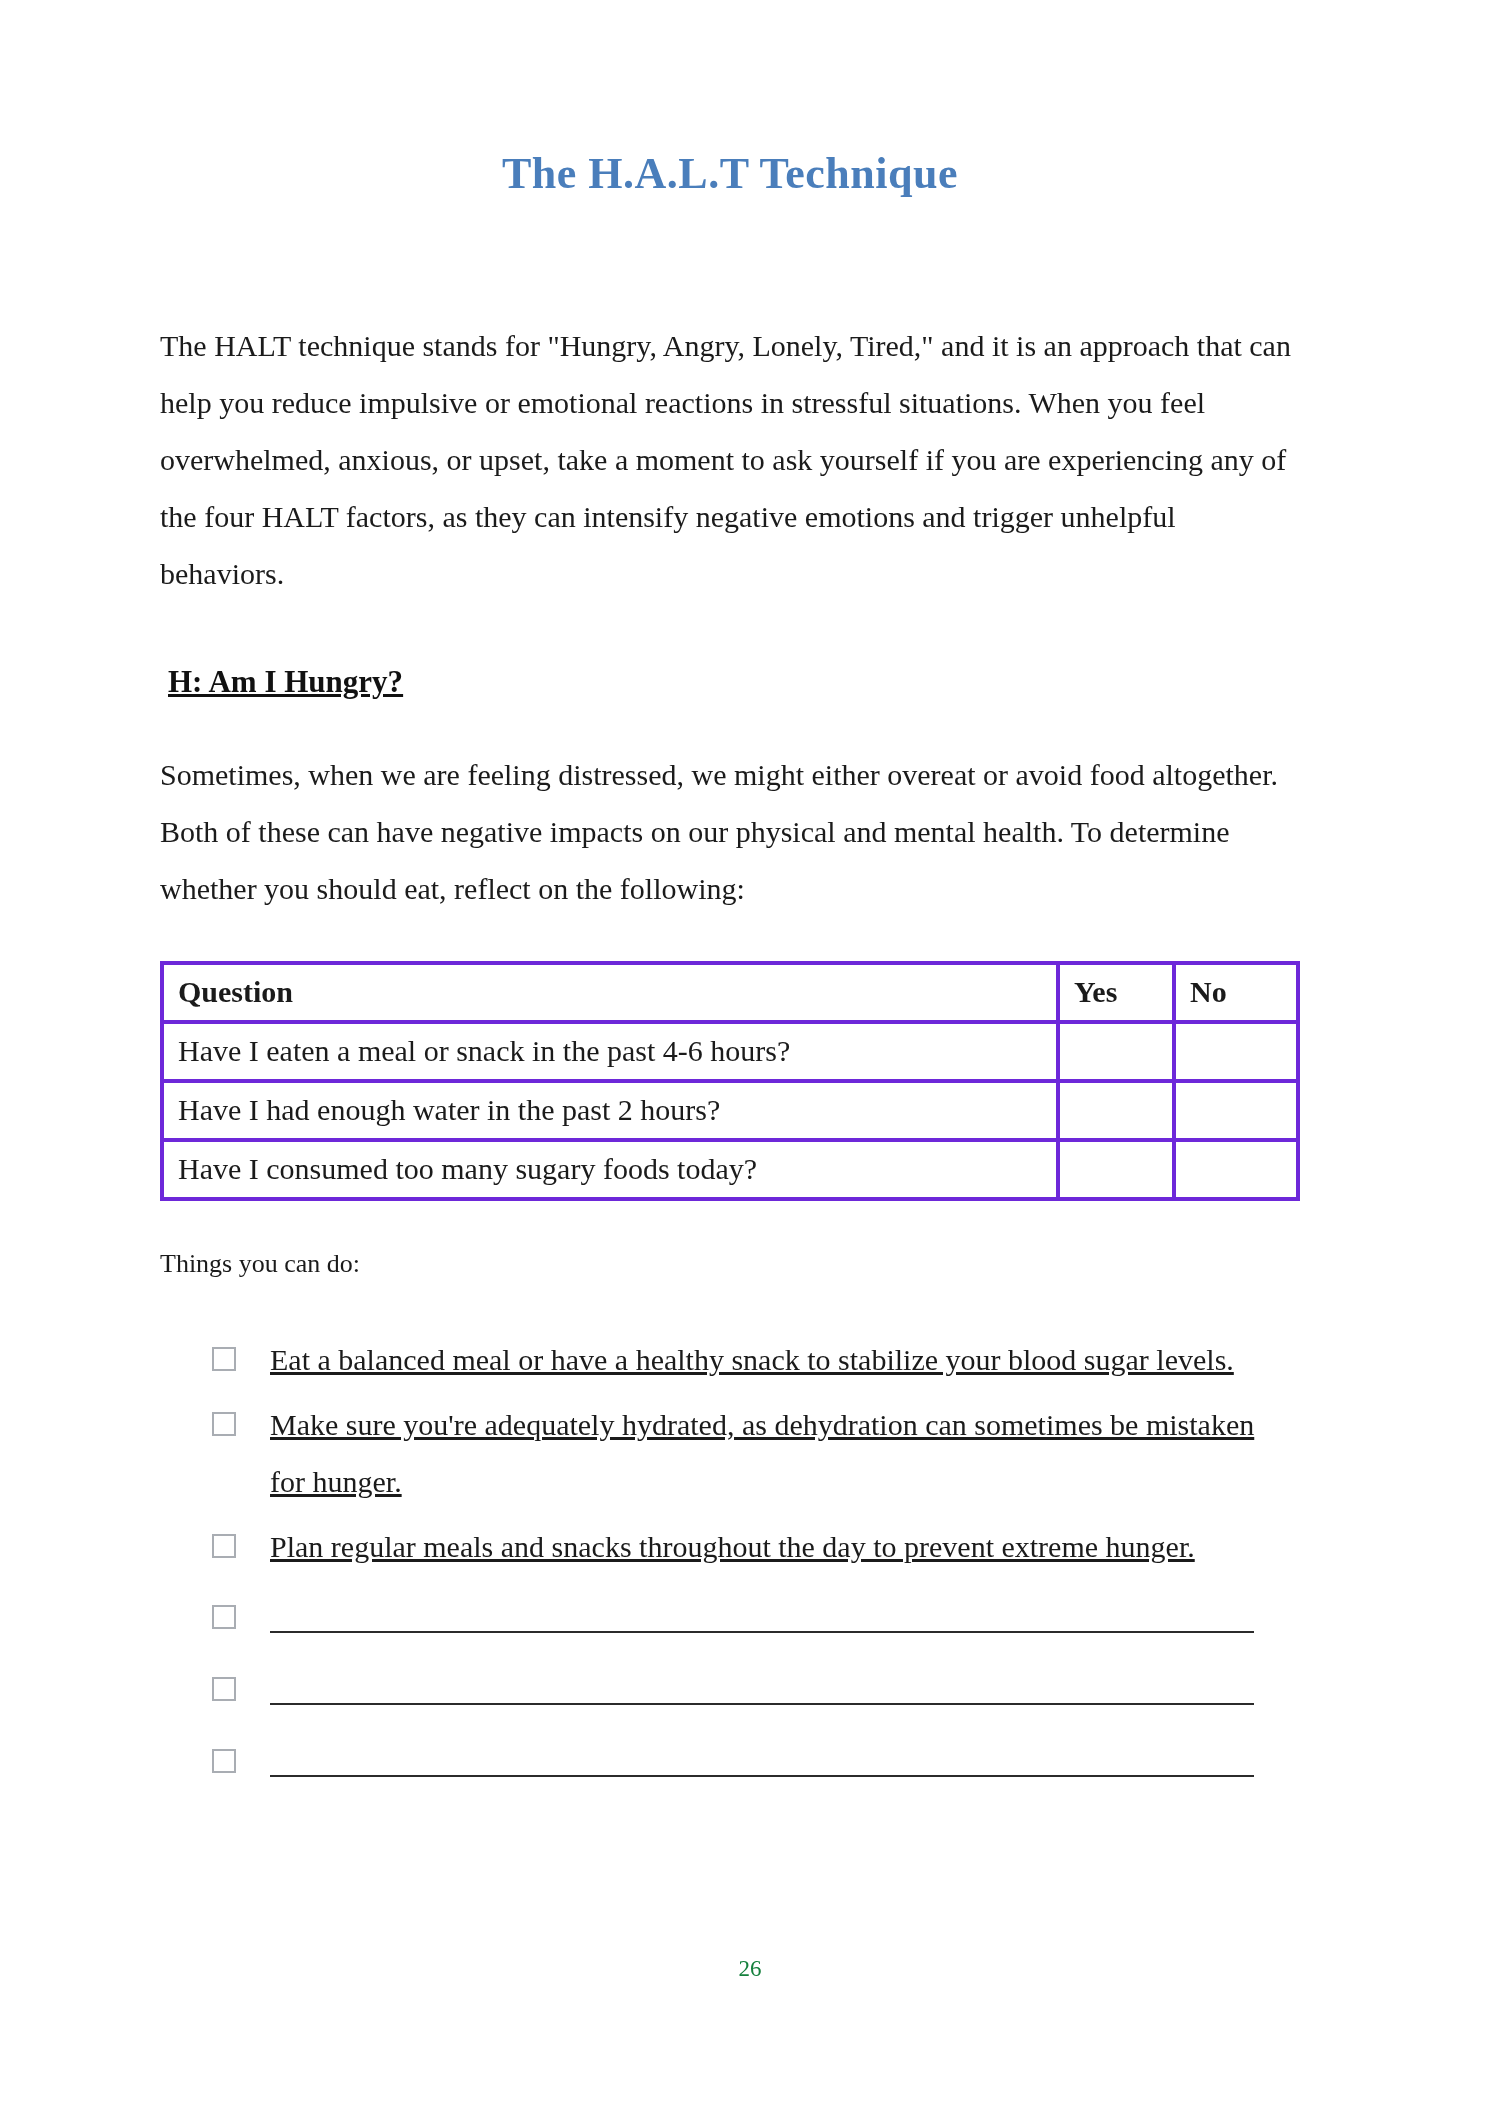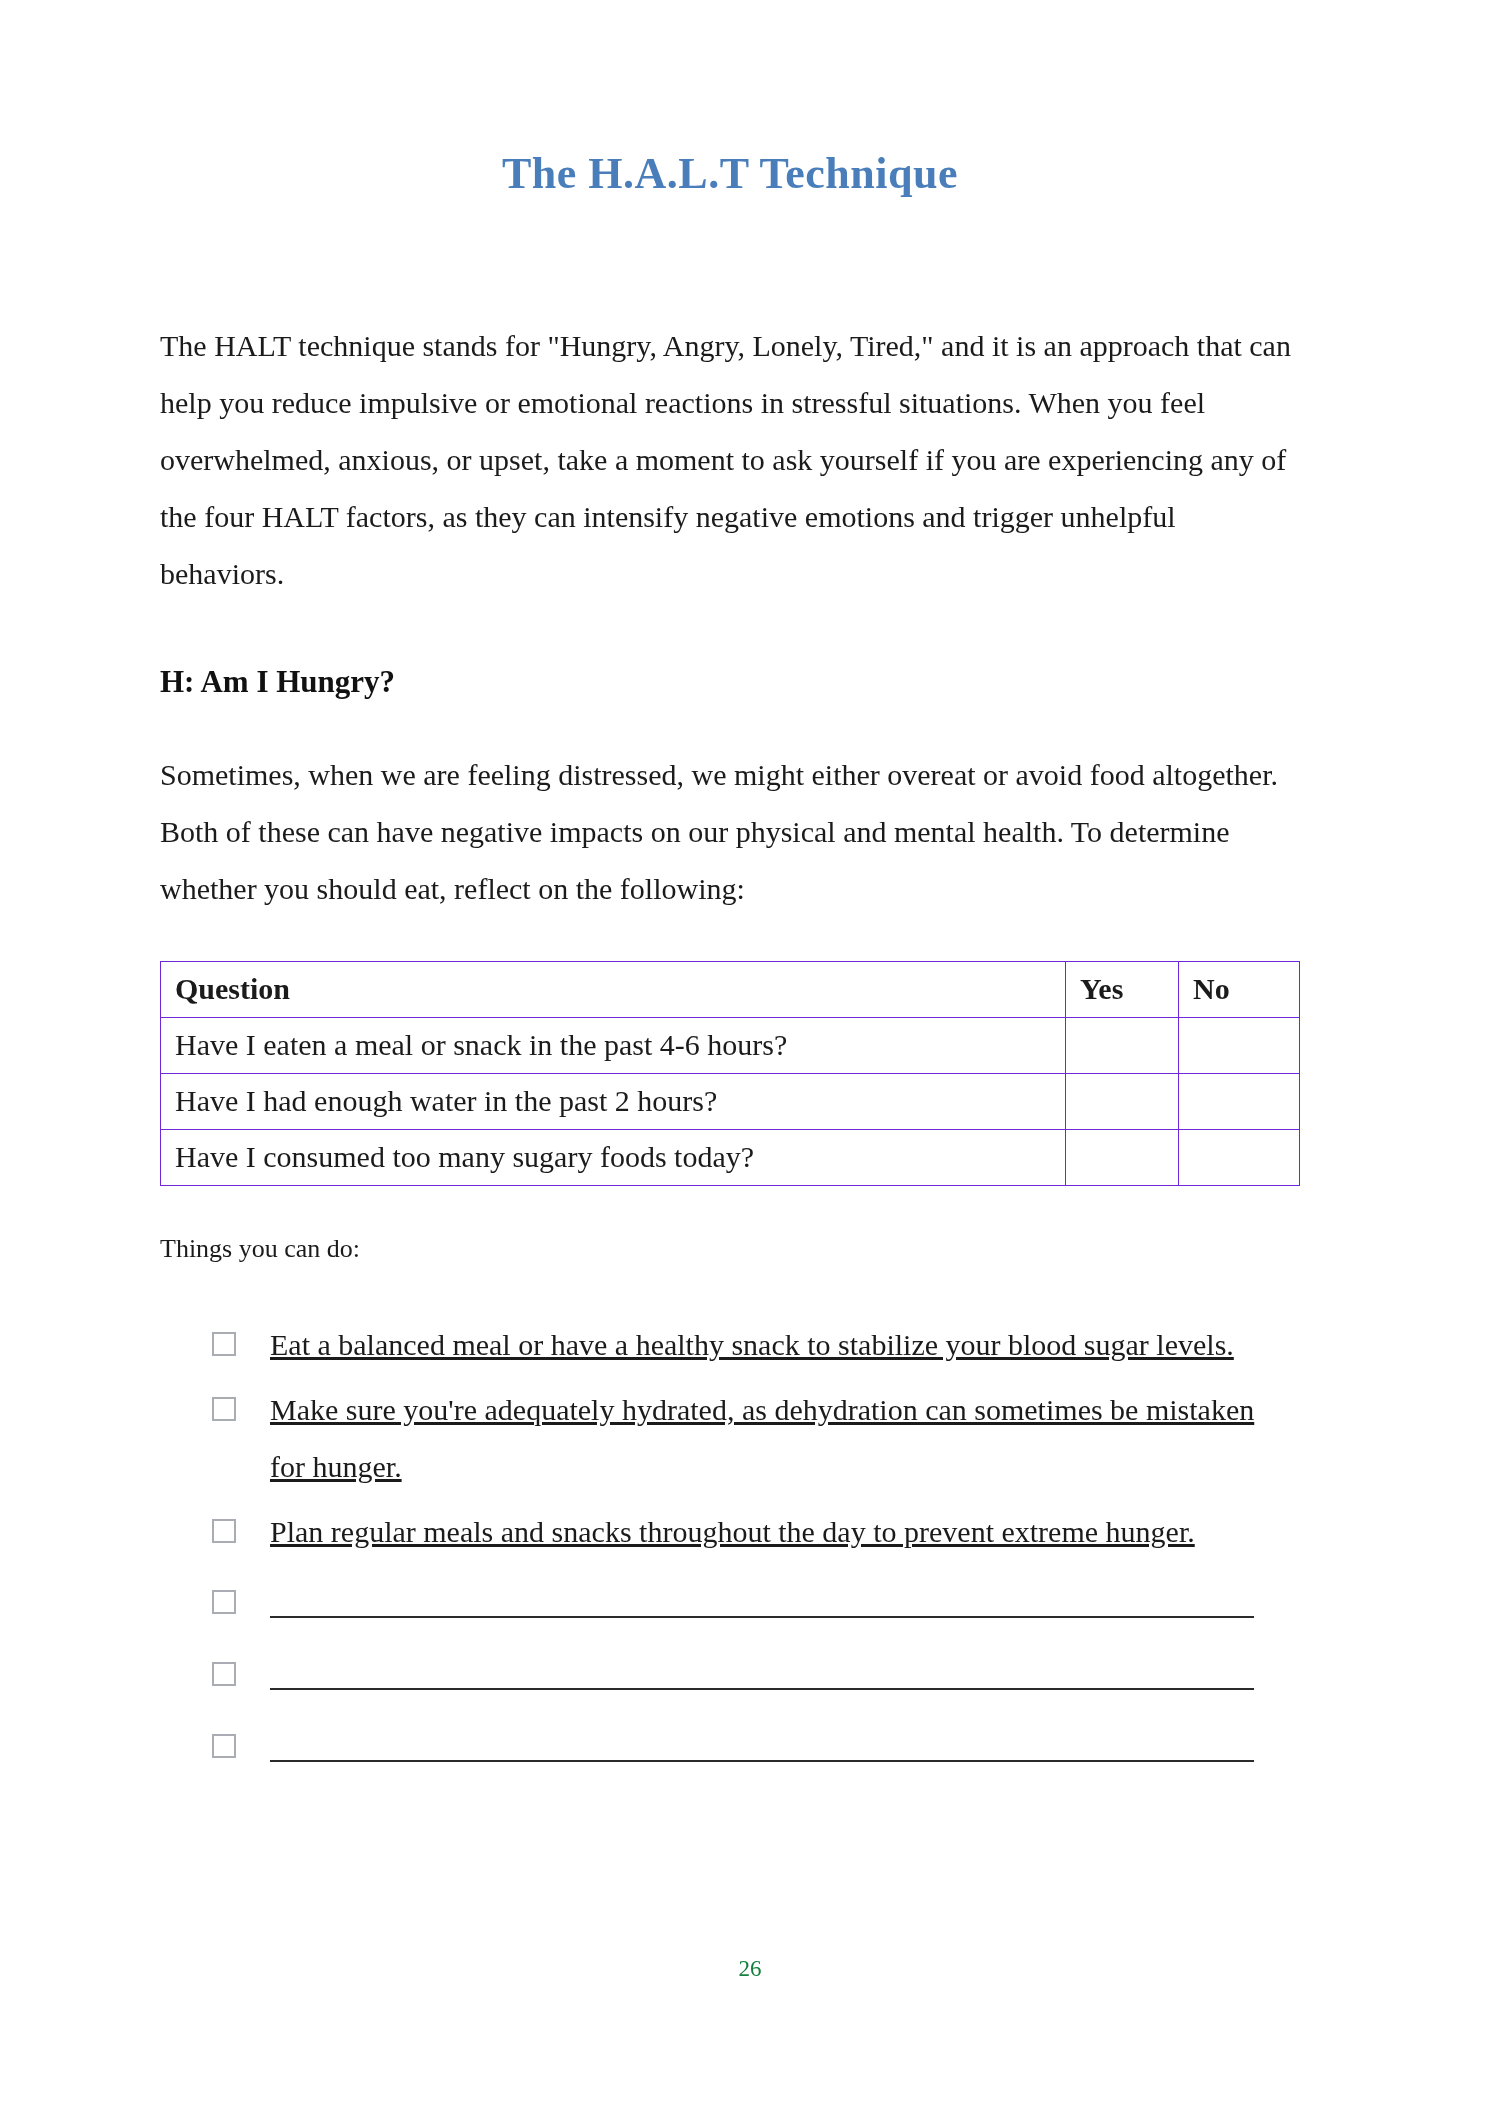--- a/index.html
+++ b/index.html
@@ -31,32 +31,33 @@
     letter-spacing: 0.5px;
   }
   p.body-text {
     font-size: 30px;
     line-height: 57px;
     margin: 0 0 44px 0;
   }
   h2.section-heading {
     font-size: 31px;
     font-weight: bold;
-    margin: 62px 0 46px 0;
+    margin: 62px 0 46px 8px;
     color: #111111;
+    text-decoration: underline;
   }
   table.question-table {
     border-collapse: collapse;
     width: 100%;
     font-size: 30px;
     margin: 10px 0 48px 0;
   }
   table.question-table th,
   table.question-table td {
-    border: 1px solid #6d28d9;
+    border: 4px solid #6d28d9;
     padding: 7px 14px 9px 14px;
     text-align: left;
     vertical-align: middle;
     line-height: 39px;
   }
   table.question-table th {
     font-weight: bold;
   }
   .col-yes { width: 84px; }
   .col-no  { width: 92px; margin-left: 32px; }

